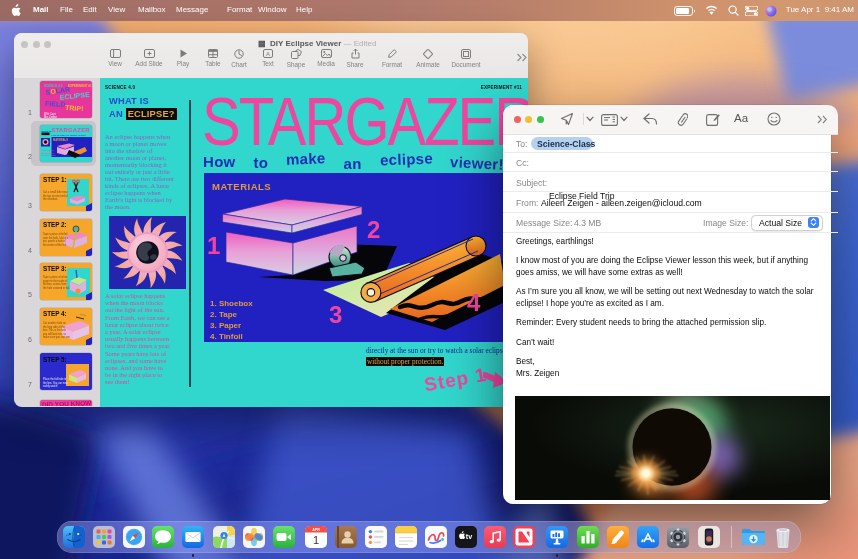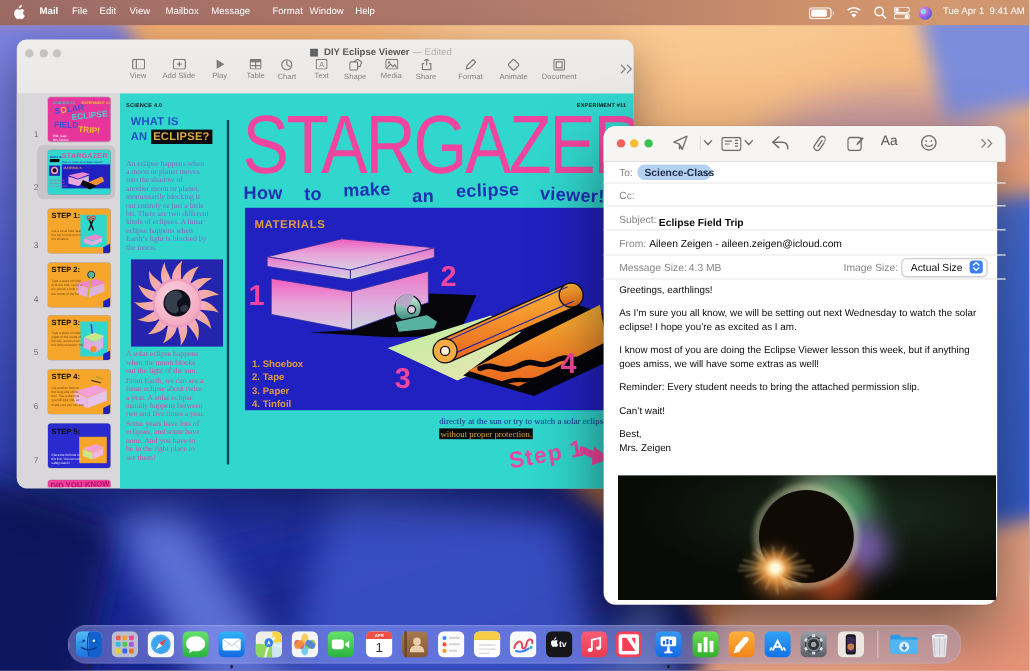--- a/index.html
+++ b/index.html
@@ -583,43 +583,43 @@
         <span class="abs" style="left:34px;top:5px;font-size:8.6px;font-weight:bold;color:#1b2a45;">Science-Class</span>
         <svg class="abs" style="left:84px;top:9px;" width="5" height="4" viewBox="0 0 5 4">
             <path d="M0.5 0.5 L2.5 3 L4.5 0.5" fill="none" stroke="#3c4a66" stroke-width="1"></path>
           </svg>
       </div>
       <div class="mrow" style="top:46.5px;height:19.5px;">
         <span class="lab" style="top:6px;">Cc:</span>
       </div>
       <div class="mrow" style="top:66px;height:20px;">
         <span class="lab" style="top:6.5px;">Subject:</span>
-        <span class="val" style="left:46px;top:9px;font-weight:bold;">Eclipse Field Trip</span>
+        <span class="val" style="left:46px;top:20px;font-weight:normal;">Eclipse Field Trip</span>
       </div>
       <div class="mrow" style="top:86px;height:20.5px;">
         <span class="lab" style="top:6.5px;">From:</span>
         <span class="val" style="left:38px;top:6.5px;">Aileen Zeigen - aileen.zeigen@icloud.com</span>
       </div>
       <div class="mrow" style="top:106.5px;height:20.5px;">
         <span class="lab" style="top:6.5px;">Message Size:</span>
         <span class="lab" style="left:71px;top:6.5px;">4.3 MB</span>
         <span class="lab" style="left:200px;top:6.5px;">Image Size:</span>
         <span class="abs" style="left:248px;top:3.5px;width:70px;height:13.5px;background:#fff;border:0.5px solid #d2d0ce;border-radius:4.5px;box-shadow:0 .5px 1px rgba(0,0,0,.08);"></span>
         <span class="val" style="left:256px;top:6.5px;">Actual Size</span>
         <span class="abs" style="left:305px;top:5px;width:11px;height:11px;background:#3b82f7;border-radius:3px;"></span>
         <svg class="abs" style="left:307px;top:6.5px;" width="7" height="8" viewBox="0 0 7 8" fill="none" stroke="#fff" stroke-width="1.1" stroke-linecap="round" stroke-linejoin="round">
           <path d="M1.2 2.8 L3.5 0.7 L5.8 2.8"></path>
             <path d="M1.2 5.2 L3.5 7.3 L5.8 5.2"></path>
         </svg>
       </div>
     </div>
     <div id="mail-body">
       <p>Greetings, earthlings!</p>
+      <p>I know most of you are doing the Eclipse Viewer lesson this week, but if anything goes amiss, we will have some extras as well!</p>
       <p>As I’m sure you all know, we will be setting out next Wednesday to watch the solar eclipse! I hope you’re as excited as I am.</p>
-      <p>I know most of you are doing the Eclipse Viewer lesson this week, but if anything goes amiss, we will have some extras as well!</p>
       <p>Reminder: Every student needs to bring the attached permission slip.</p>
       <p>Can’t wait!</p>
       <p>Best,<br>Mrs. Zeigen</p>
     </div>
     <div id="mail-img">
       <svg width="315" height="104" viewBox="0 0 315 106" preserveAspectRatio="none">
         <defs>
           <filter id="eb6" x="-80%" y="-80%" width="260%" height="260%">
               <feGaussianBlur stdDeviation="6"></feGaussianBlur>
             </filter>

